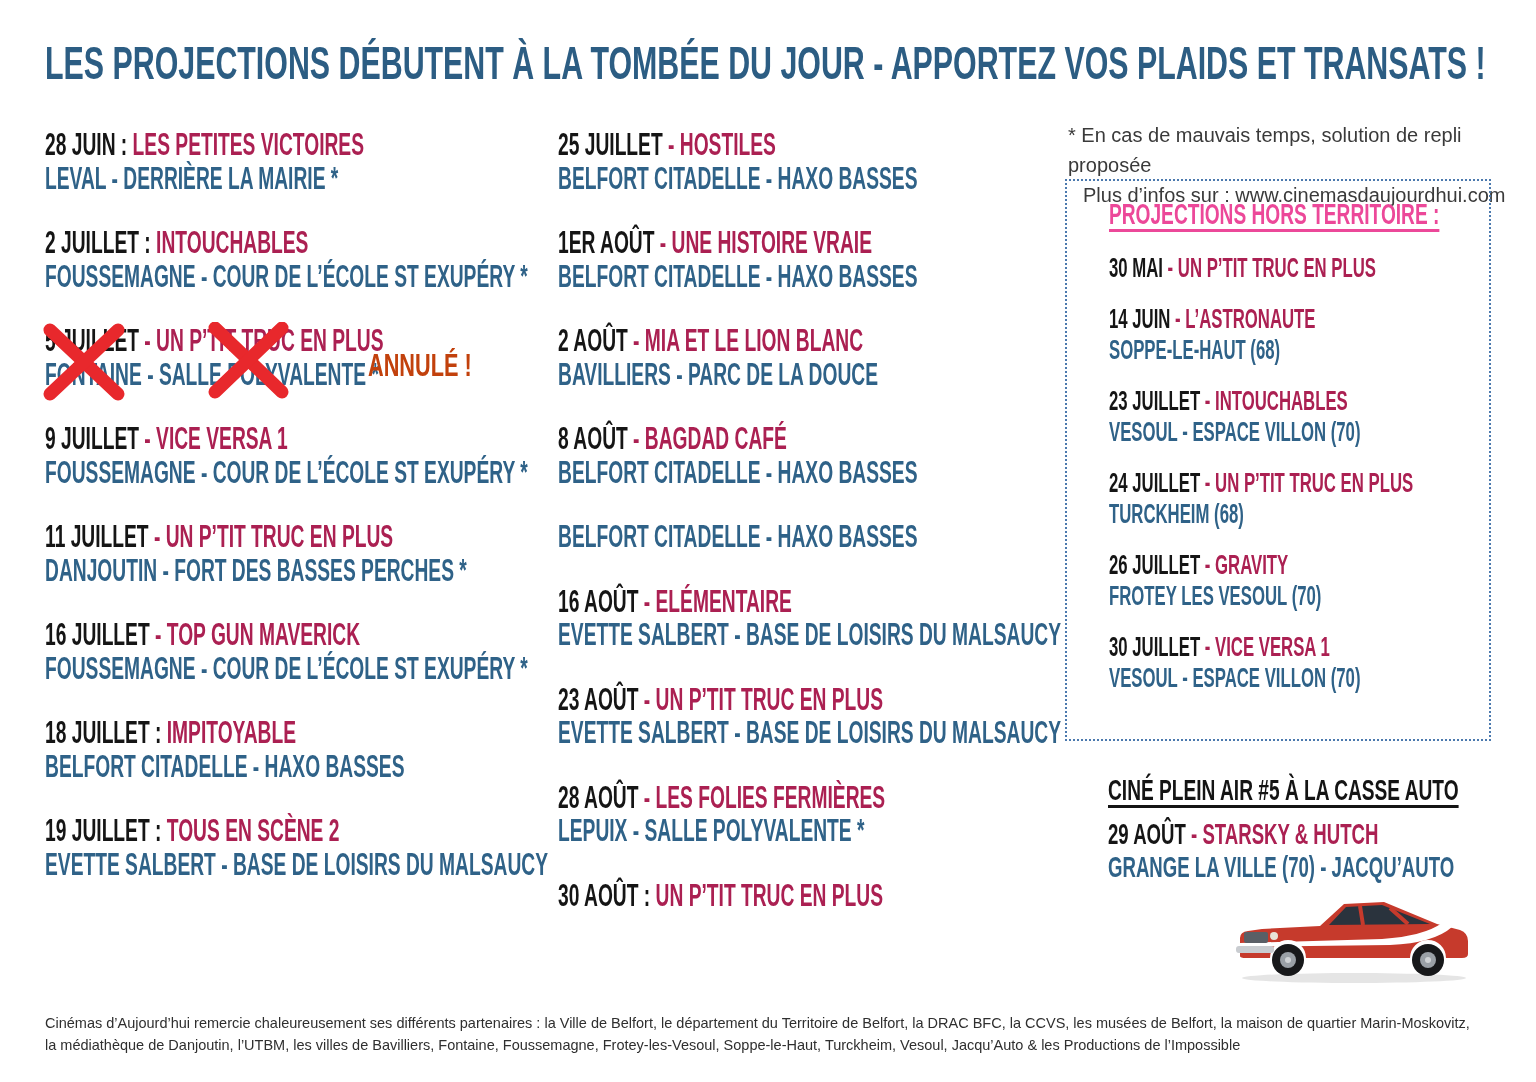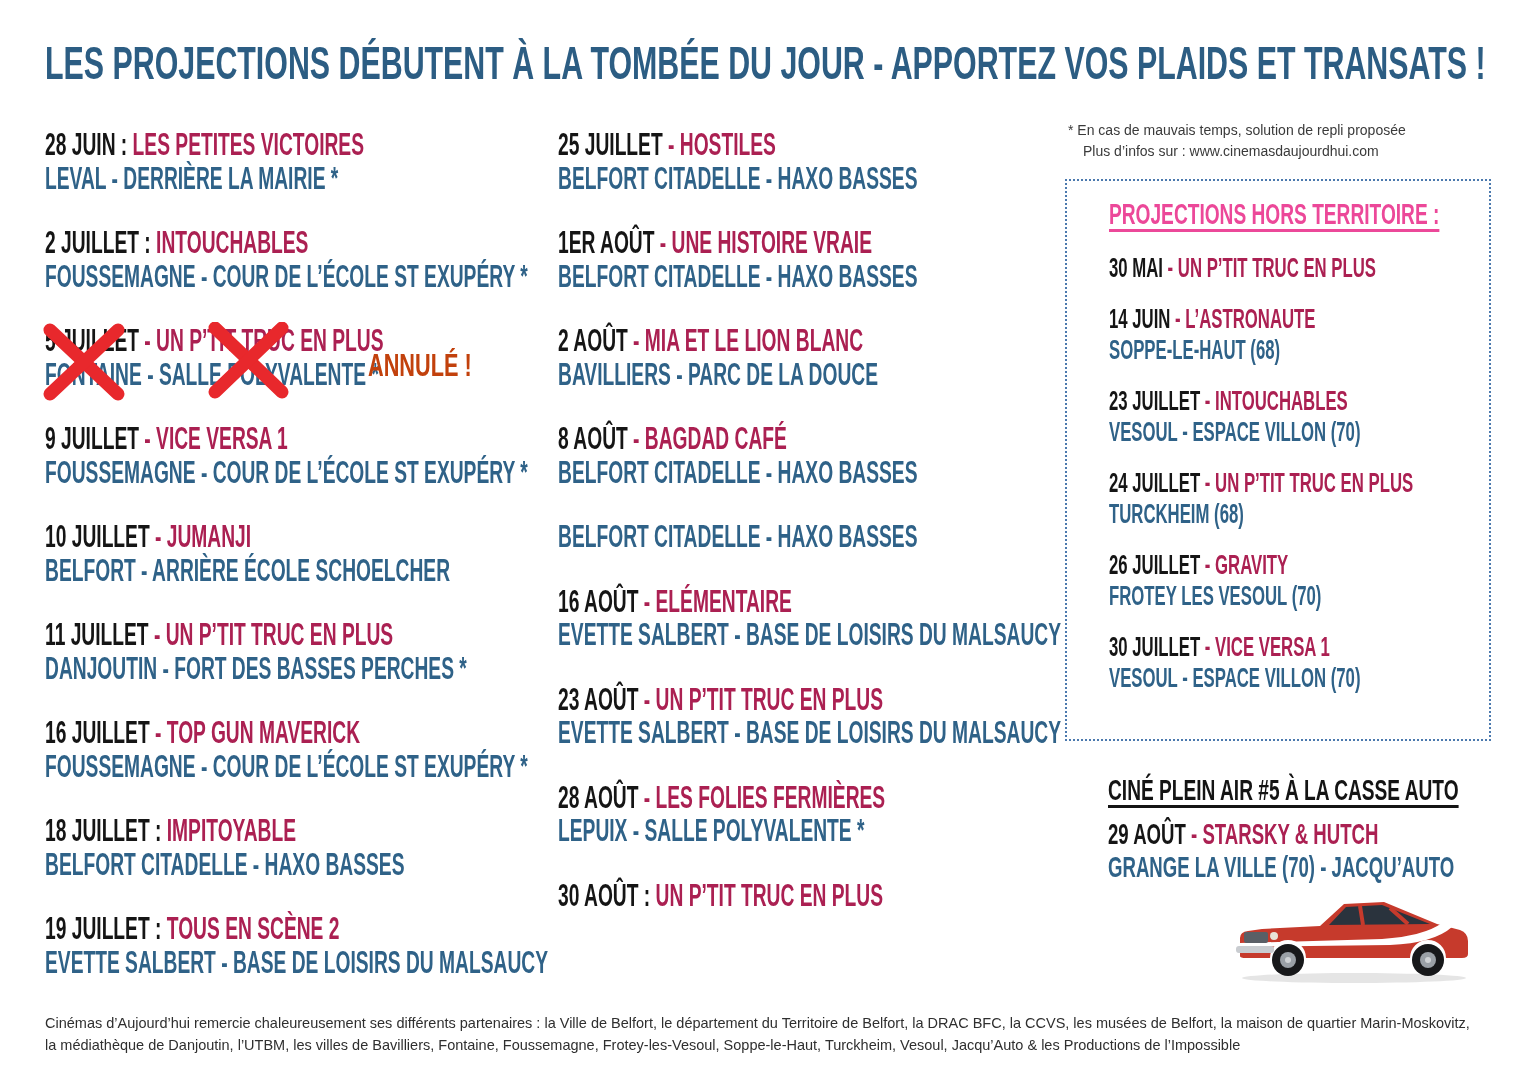--- a/index.html
+++ b/index.html
@@ -13,21 +13,21 @@
 
   .col { position:absolute; top:128px; width:515px; }
   .col1 { left:45px; }
   .col2 { left:558px; }
   .entry { margin-bottom:31px; }
   .l1, .l2 { font-size:31px; font-weight:bold; line-height:33.5px; }
   .date { color:#151515; }
   .film { color:#ab2052; }
   .l2 { color:#2f6288; }
 
-  .note { position:absolute; left:1068px; top:120px; font-size:14px; color:#3a3a3a; line-height:1.5; }
+  .note { position:absolute; left:1068px; top:120px; font-size:20px; color:#3a3a3a; line-height:1.5; }
   .note .ind { padding-left:15px; }
 
   .ht-box { position:absolute; left:1065px; top:179px; width:426px; height:562px; border:2px dotted #4b79ae; padding:16px 0 0 20px; }
   .ht-title { font-size:29px; font-weight:bold; color:#ec4899; line-height:34px; margin:0 0 22px 22px; }
   .ht-title .cond, .ca-title .cond { transform:scaleX(0.66); text-decoration:underline; text-decoration-thickness:3px; text-underline-offset:5px; }
   .bentry { margin:0 0 20px 22px; }
   .bentry .l1, .bentry .l2 { font-size:27px; line-height:31px; }
 
   .ca-title { position:absolute; left:1108px; top:773px; font-size:29px; font-weight:bold; color:#141414; line-height:34px; }
   .ca-entry { position:absolute; left:1108px; top:818px; }
@@ -55,24 +55,20 @@
       <div class="l1"><span class="cond"><span class="date">2 JUILLET :</span> <span class="film">INTOUCHABLES</span></span></div>
       <div class="l2"><span class="cond">FOUSSEMAGNE - COUR DE L’ÉCOLE ST EXUPÉRY *</span></div>
     </div>
   <div class="entry">
       <div class="l1"><span class="cond"><span class="date">5 JUILLET</span> <span class="film">- UN P’TIT TRUC EN PLUS</span></span></div>
       <div class="l2"><span class="cond">FONTAINE - SALLE POLYVALENTE *</span></div>
     </div>
   <div class="entry">
       <div class="l1"><span class="cond"><span class="date">9 JUILLET</span> <span class="film">- VICE VERSA 1</span></span></div>
       <div class="l2"><span class="cond">FOUSSEMAGNE - COUR DE L’ÉCOLE ST EXUPÉRY *</span></div>
-    </div>
-  <div class="entry">
-      <div class="l1"><span class="cond"><span class="date">10 JUILLET</span> <span class="film">- JUMANJI</span></span></div>
-      <div class="l2"><span class="cond">BELFORT - ARRIÈRE ÉCOLE SCHOELCHER</span></div>
     </div>
   <div class="entry">
       <div class="l1"><span class="cond"><span class="date">11 JUILLET</span> <span class="film">- UN P’TIT TRUC EN PLUS</span></span></div>
       <div class="l2"><span class="cond">DANJOUTIN - FORT DES BASSES PERCHES *</span></div>
     </div>
   <div class="entry">
       <div class="l1"><span class="cond"><span class="date">16 JUILLET</span> <span class="film">- TOP GUN MAVERICK</span></span></div>
       <div class="l2"><span class="cond">FOUSSEMAGNE - COUR DE L’ÉCOLE ST EXUPÉRY *</span></div>
     </div>
   <div class="entry">

